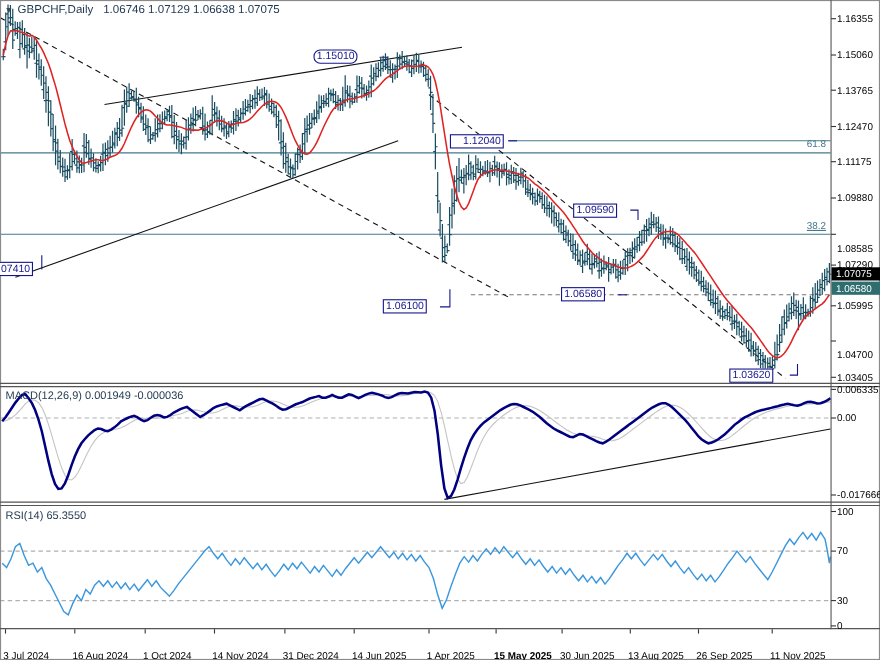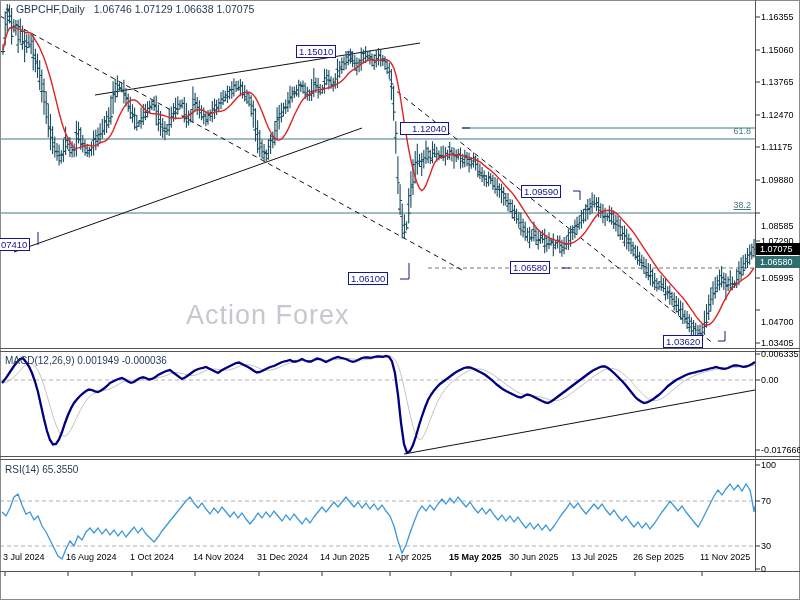--- a/index.html
+++ b/index.html
@@ -5,21 +5,21 @@
   html,body{margin:0;padding:0;background:#e8e8e8;}
   .wrap{position:relative;width:800px;height:600px;background:#ffffff;overflow:hidden;
         font-family:"Liberation Sans",sans-serif;}
   svg{position:absolute;left:0;top:0;}
   .title{position:absolute;left:4px;top:3px;font-size:10.5px;color:#1e3750;white-space:nowrap;z-index:30;}
   .title .tri{font-size:8px;color:#3a4a55;margin-right:4px;}
   .title .vals{margin-left:9px;}
   .axlabel{position:absolute;left:761px;font-size:9px;color:#000;transform:translateY(-50%);white-space:nowrap;z-index:5;}
   .pricebox{position:absolute;left:756px;width:43px;height:12px;color:#fff;font-size:9px;line-height:12px;
             text-align:left;padding-left:4px;transform:translateY(-50%);z-index:6;}
-  .datelabel{position:absolute;top:552px;font-size:9px;color:#000;white-space:nowrap;}
+  .datelabel{position:absolute;top:591px;font-size:9px;color:#000;white-space:nowrap;}
   .callout{position:absolute;border:1px solid #16168c;color:#16168c;background:#fff;font-size:9.5px;
            line-height:11px;padding:0 2px;white-space:nowrap;z-index:20;}
   .fiblabel{position:absolute;color:#44788c;font-size:9px;z-index:4;}
   .indlabel{position:absolute;left:5px;font-size:10px;color:#1e3750;white-space:nowrap;z-index:25;}
   .watermark{position:absolute;left:186px;top:300px;font-size:27px;color:#c7c7cf;letter-spacing:1px;z-index:2;}
 </style>
 </head>
 <body>
 
 <div class="wrap">
@@ -85,21 +85,20 @@
       <line x1="511" y1="572" x2="511" y2="576" stroke="#333" stroke-width="1"></line>
       <line x1="573" y1="572" x2="573" y2="576" stroke="#333" stroke-width="1"></line>
       <line x1="635" y1="572" x2="635" y2="576" stroke="#333" stroke-width="1"></line>
       <line x1="702" y1="572" x2="702" y2="576" stroke="#333" stroke-width="1"></line>
     </svg>
 
   <div class="title">
     <span class="tri">▼</span><span>GBPCHF,Daily</span><span class="vals">1.06746 1.07129 1.06638 1.07075</span>
   </div>
 
-  <div class="watermark">Action Forex</div>
 
   <div class="indlabel" style="top:355px;">MACD(12,26,9) 0.001949 -0.000036</div>
   <div class="indlabel" style="top:464px;">RSI(14) 65.3550</div>
 
   <div id="overlays">
       <div class="axlabel" style="top:17px;">1.16355</div>
       <div class="axlabel" style="top:50px;">1.15060</div>
       <div class="axlabel" style="top:82px;">1.13765</div>
       <div class="axlabel" style="top:115px;">1.12470</div>
       <div class="axlabel" style="top:147px;">1.11175</div>
@@ -120,25 +119,25 @@
       <div class="pricebox" style="top:262px;background:#2e6e6e;">1.06580</div>
       <div class="datelabel" style="left:3px;">3 Jul 2024</div>
       <div class="datelabel" style="left:66px;">16 Aug 2024</div>
       <div class="datelabel" style="left:130px;">1 Oct 2024</div>
       <div class="datelabel" style="left:193px;">14 Nov 2024</div>
       <div class="datelabel" style="left:257px;">31 Dec 2024</div>
       <div class="datelabel" style="left:320px;">14 Jun 2025</div>
       <div class="datelabel" style="left:388px;">1 Apr 2025</div>
       <div class="datelabel" style="left:449px;font-weight:bold;">15 May 2025</div>
       <div class="datelabel" style="left:509px;">30 Jun 2025</div>
-      <div class="datelabel" style="left:571px;">13 Jul 2025</div>
+      <div class="datelabel" style="left:571px;">13 Aug 2025</div>
       <div class="datelabel" style="left:633px;">26 Sep 2025</div>
       <div class="datelabel" style="left:700px;">11 Nov 2025</div>
-      <div class="callout" style="left:296px;top:45px;">1.15010</div>
-      <div class="callout" style="left:400px;top:122px;padding-left:11px;">1.12040</div>
+      <div class="callout" style="left:285px;top:45px;border-radius:6px;">1.15010</div>
+      <div class="callout" style="left:409px;top:122px;padding-left:11px;">1.12040</div>
       <div class="callout" style="left:521px;top:185px;">1.09590</div>
       <div class="callout" style="left:-10px;top:238px;">1.07410</div>
       <div class="callout" style="left:510px;top:261px;">1.06580</div>
       <div class="callout" style="left:348px;top:272px;">1.06100</div>
       <div class="callout" style="left:663px;top:335px;">1.03620</div>
       <div class="fiblabel" style="right:49px;top:126px;">61.8</div>
       <div class="fiblabel" style="right:49px;top:200px;text-decoration:underline;">38.2</div>
     </div>
 </div>
 

